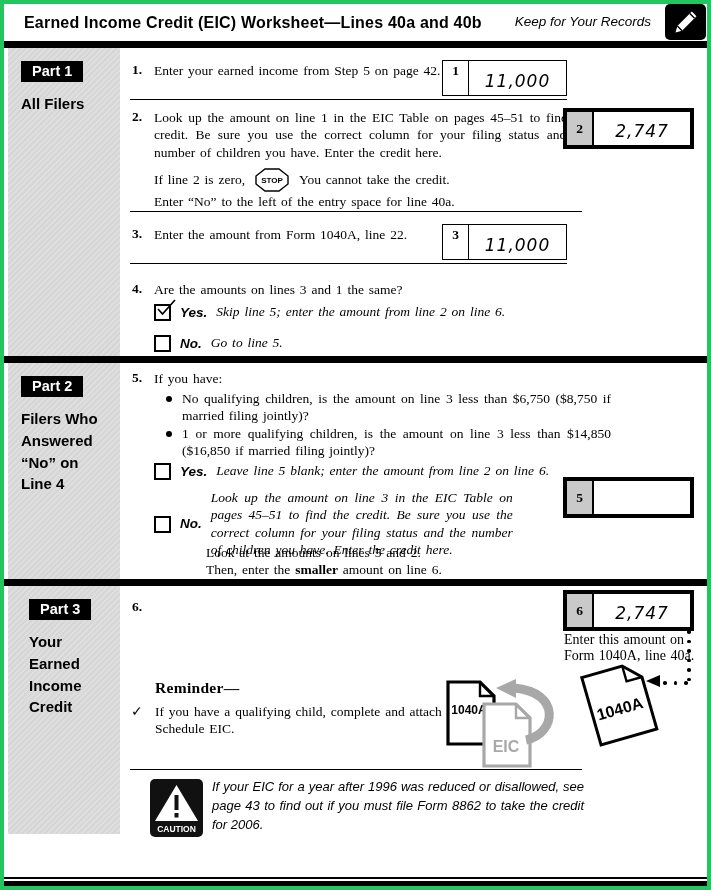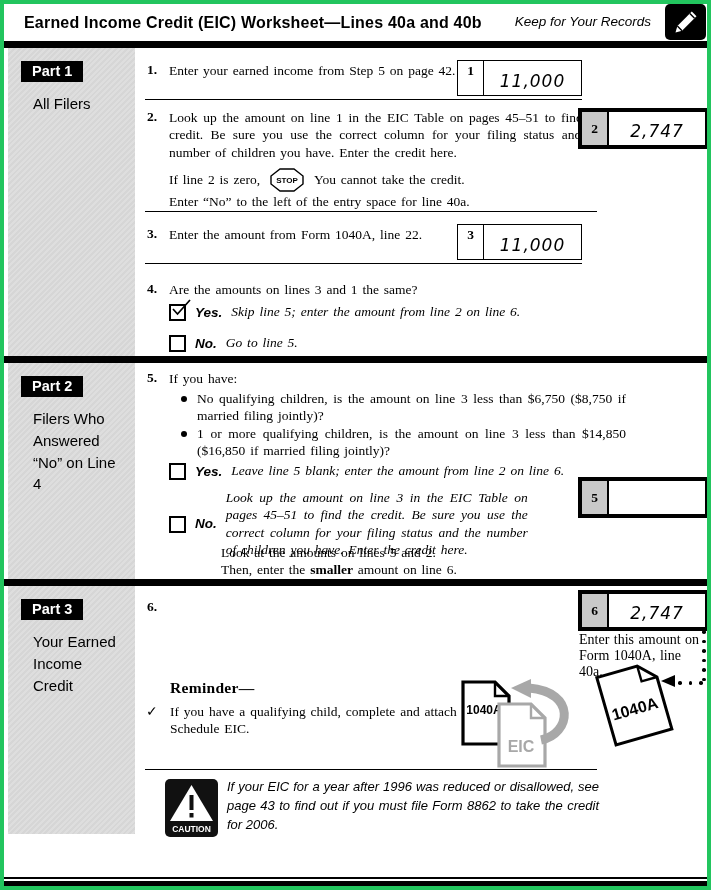--- a/index.html
+++ b/index.html
@@ -6,23 +6,23 @@
   .page{position:relative;width:711px;height:890px;box-sizing:border-box;border:4px solid #22c55e;background:#fff;font-family:"Liberation Serif",serif;color:#000;overflow:hidden;}
   
   .header{position:relative;height:37px;display:flex;align-items:center;}
   .header-title{font-family:"Liberation Sans",sans-serif;font-weight:bold;font-size:16px;padding-left:20px;letter-spacing:.2px;}
   .header-note{position:absolute;right:56px;top:10px;font-family:"Liberation Sans",sans-serif;font-style:italic;font-size:13.5px;}
   .pencil-box{position:absolute;right:1px;top:0px;width:41px;height:36px;background:#000;border-radius:5px;display:flex;align-items:center;justify-content:center;}
   .divider{height:7px;background:#000;}
   
   .section{display:flex;}
   .sec1{height:308px;} .sec2{height:216px;} .sec3{height:296px;}
-  .sidebar{width:127px;margin-left:4px;background:repeating-linear-gradient(135deg,#d6d6d6 0 2px,#dedede 2px 4px);padding-top:13px;box-sizing:border-box;}
+  .sidebar{width:112px;margin-left:4px;background:repeating-linear-gradient(135deg,#d6d6d6 0 2px,#dedede 2px 4px);padding-top:13px;box-sizing:border-box;}
   .part-badge{display:inline-block;background:#000;color:#fff;font-family:"Liberation Sans",sans-serif;font-weight:bold;font-size:14.5px;padding:2px 11px 3px 11px;margin-left:13px;}
-  .sidebar-title{font-family:"Liberation Sans",sans-serif;font-weight:normal;font-size:15px;line-height:1.45;margin:11px 14px 0 25px;}
+  .sidebar-title{font-family:"Liberation Sans",sans-serif;font-weight:bold;font-size:15px;line-height:1.45;margin:11px 14px 0 13px;}
   .content{position:relative;flex:1;font-size:13.5px;}
   .inum{position:absolute;font-weight:bold;}
   .t{position:absolute;line-height:1.28;word-spacing:1.5px;}
   .jt{text-align:justify;}
   .bt{font-weight:bold;word-spacing:3.5px;letter-spacing:.2px;font-size:14px;}
   .rule{position:absolute;border-top:1.5px solid #000;}
   
   .ebox{position:absolute;display:flex;background:#fff;box-sizing:border-box;}
   .ebox.thin{border:1.5px solid #000;width:125px;height:36px;}
   .ebox.thick{border:4px solid #000;width:131px;height:41px;}
@@ -165,21 +165,21 @@
 
       <div class="t" style="left:86px;top:181px;width:330px;">Look at the amounts on lines 5 and 2.</div>
       <div class="t" style="left:86px;top:198px;width:330px;">
         <span>Then, enter the </span><span style="font-weight:bold;">smaller</span><span> amount on line 6.</span>
       </div>
     </div>
   </div>
   <div class="divider"></div>
 
   <div class="section sec3">
-    <div class="sidebar" style="height:248px;">
+    <div class="sidebar" style="height:248px;padding-left:8px;">
       <span class="part-badge">Part 3</span>
       <div class="sidebar-title">Your Earned Income Credit</div>
     </div>
     <div class="content">
       <span class="inum" style="left:12px;top:13px;">6.</span>
       <div class="ebox thick" style="left:443px;top:4px;">
         <span class="bn">6</span>
         <span class="bv">2,747</span>
       </div>
       <div class="note-line" style="left:444px;top:46px;">Enter this amount on</div>

